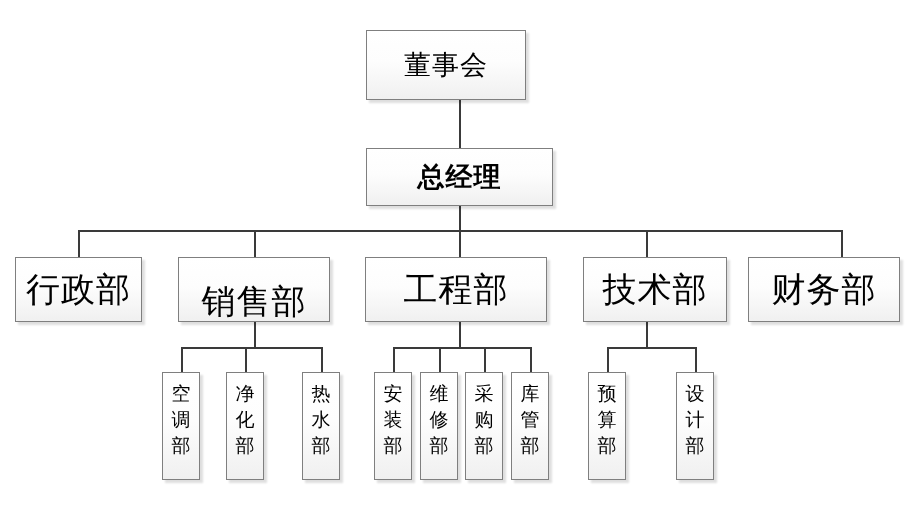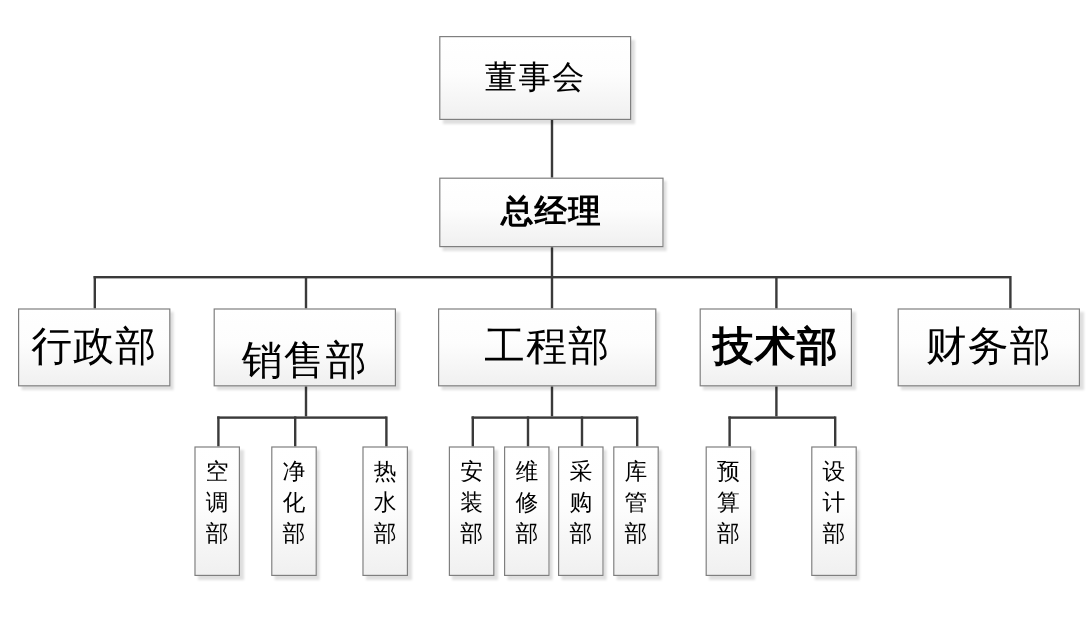--- a/index.html
+++ b/index.html
@@ -116,21 +116,21 @@
   </div>
 
   <div class="node horiz lvl3" style="left:178px; top:257px; width:152px; height:65px;align-items:flex-end;">
     <span class="node-label">销售部</span>
   </div>
 
   <div class="node horiz lvl3" style="left:365px; top:257px; width:182px; height:65px;">
     <span class="node-label">工程部</span>
   </div>
 
-  <div class="node horiz lvl3" style="left:583px; top:257px; width:127px; height:65px;font-weight:bold;">
+  <div class="node horiz lvl3" style="left:583px; top:257px; width:144px; height:65px;">
     <span class="node-label">技术部</span>
   </div>
 
   <div class="node horiz lvl3" style="left:748px; top:257px; width:152px; height:65px;">
     <span class="node-label">财务部</span>
   </div>
 
   <div class="node vert" style="left:162px; top:372px; width:38px; height:108px;">
     <span class="node-label">空
 调

